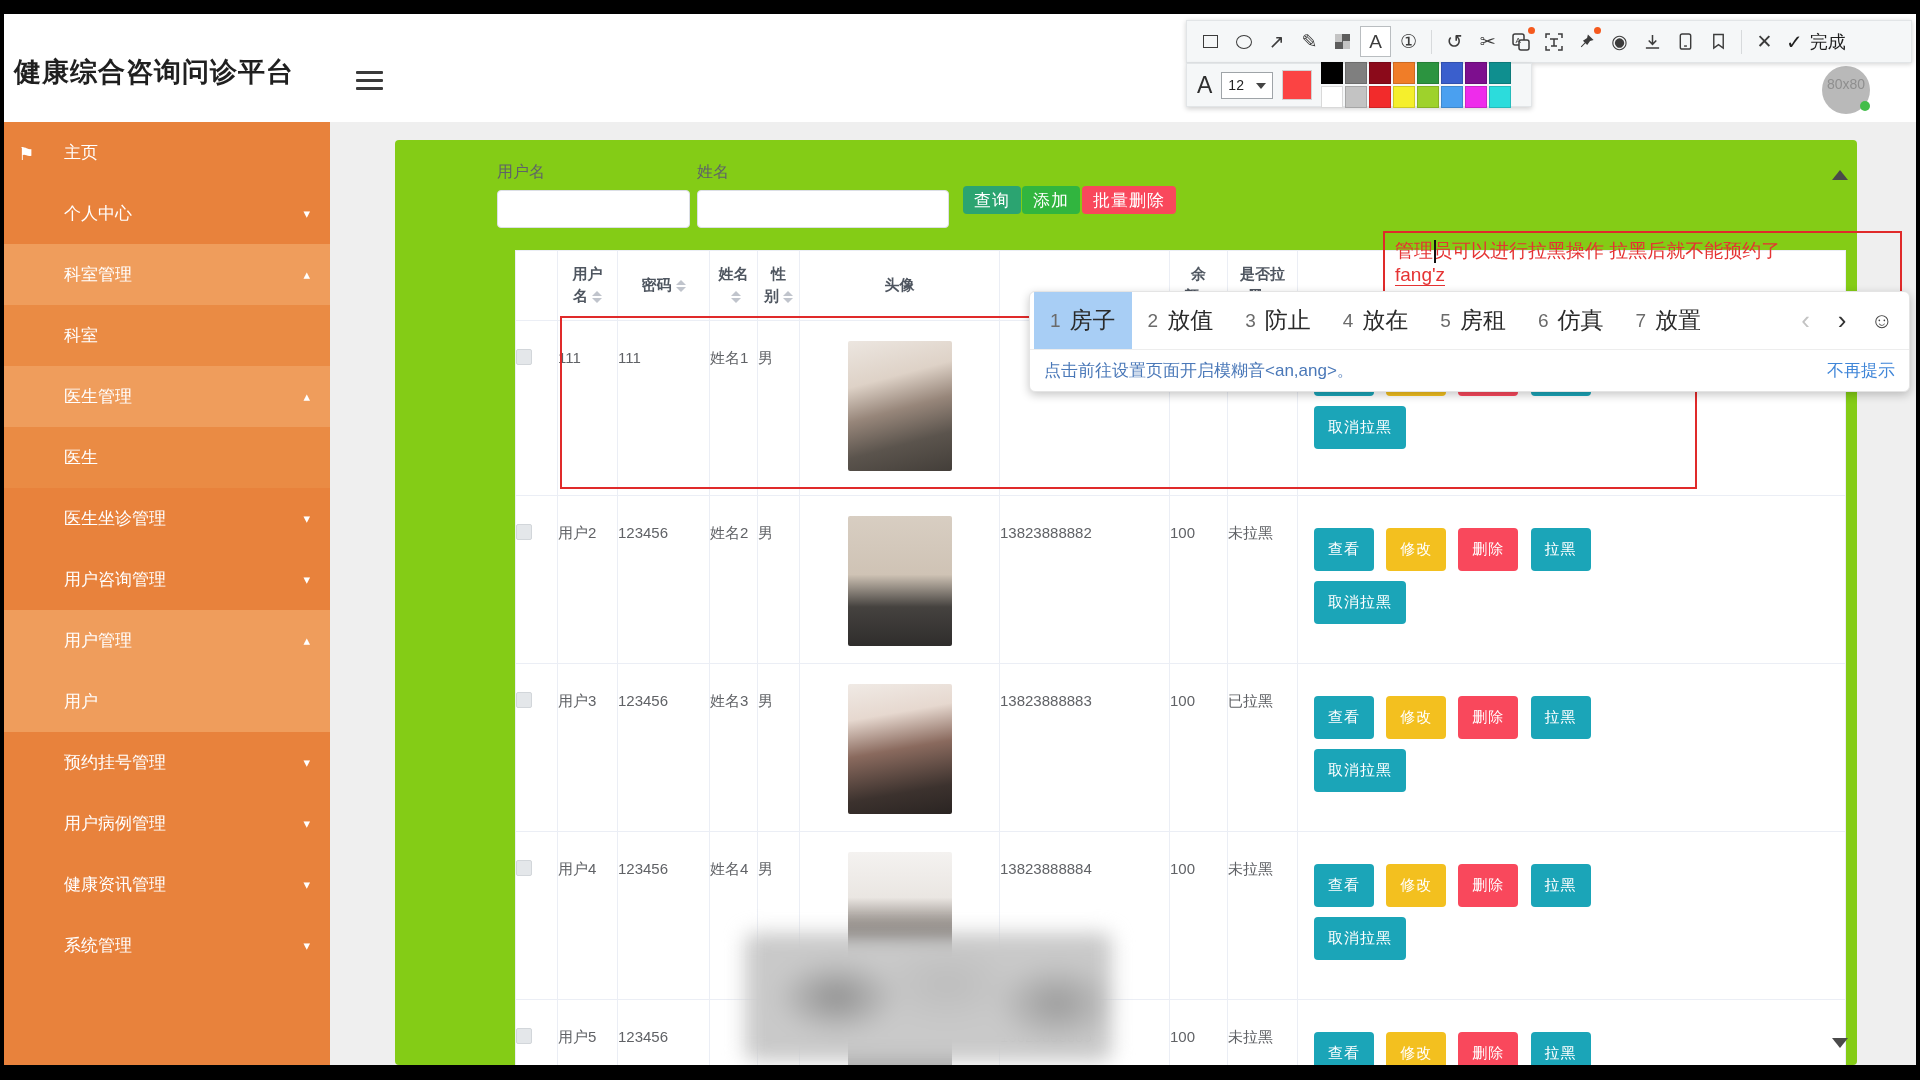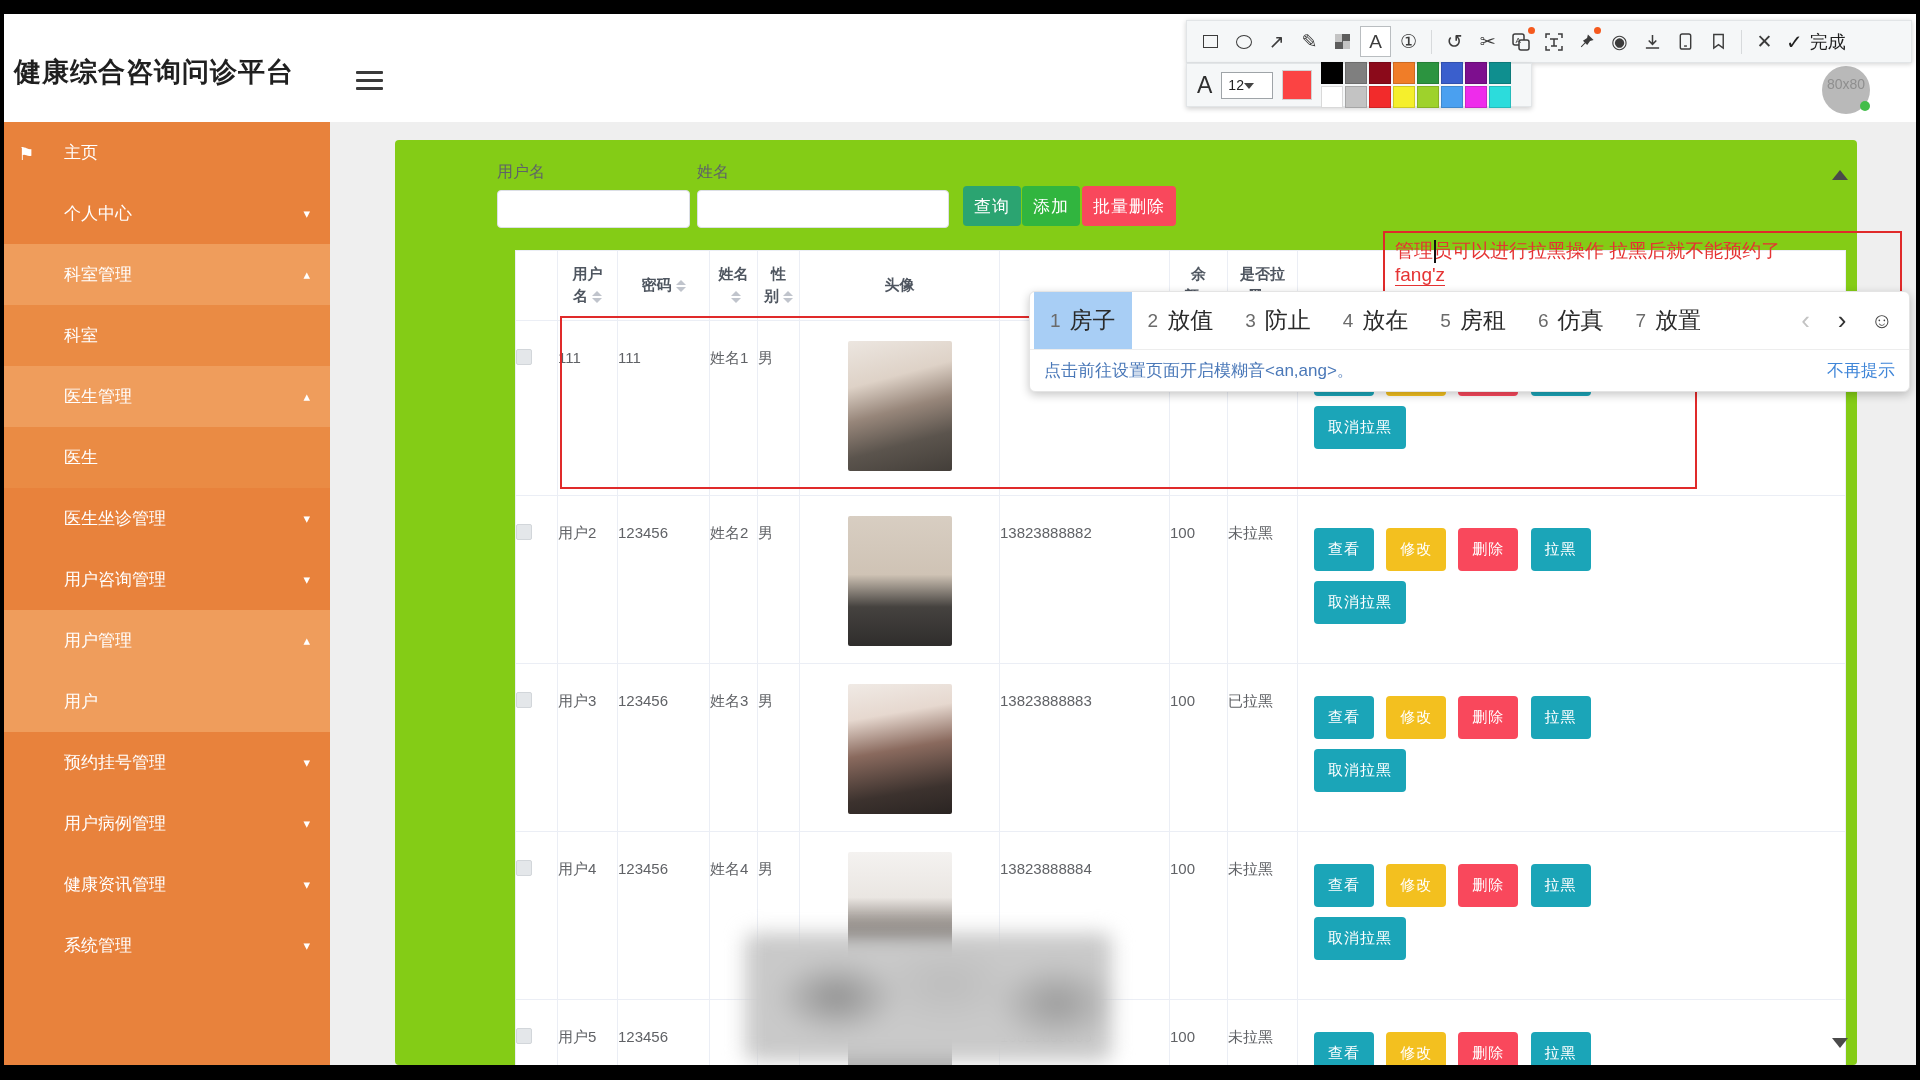--- a/index.html
+++ b/index.html
@@ -38,21 +38,21 @@
 
   
   .content{position:absolute;left:330px;top:122px;width:1586px;height:943px;background:#efefef;z-index:1}
   .card{position:absolute;left:65px;top:18px;width:1462px;height:925px;background:#84cc16;border-radius:4px;overflow:hidden}
 
   .fld-label{position:absolute;font-size:16px;color:#5f6368}
   .lbl-username{left:102px;top:22px}.lbl-name{left:302px;top:22px}
   .inp{position:absolute;top:50px;height:38px;border:1px solid #dcdfe6;border-radius:4px;background:#fff;
     font-size:15px;padding:0 10px;color:#333;outline:none}
   .inp-username{left:102px;width:193px}.inp-name{left:302px;width:252px}
-  .btn{position:absolute;top:46px;height:40px;border:none;border-radius:4px;color:#fff;font-size:17px;
+  .btn{position:absolute;top:46px;height:28px;border:none;border-radius:4px;color:#fff;font-size:17px;
     padding:0 11px;cursor:pointer;letter-spacing:1px}
   .btn-search{left:568px;background:#2ba471}
   .btn-add{left:627px;background:#31b53f}
   .btn-batch{left:687px;background:#f9485c}
 
   
   .user-table{position:absolute;left:120px;top:110px;width:1330px;border-collapse:collapse;table-layout:fixed;
     font-size:15px;color:#606266;background:#fff}
   .user-table th,.user-table td{border:1px solid #ebeef5}
   .user-table th{height:70px;vertical-align:middle;text-align:center;color:#4f5660;font-weight:bold;line-height:1.5}
@@ -94,21 +94,21 @@
   .shape-ellipse{width:16px;height:14px;border:1.8px solid #3c3c3c;border-radius:50%}
   .shape-mosaic{width:15px;height:15px;background:conic-gradient(#5d5d5d 0 25%,#c4c4c4 0 50%,#5d5d5d 0 75%,#c4c4c4 0)}
   .notif-dot{position:absolute;right:1px;top:1px;width:7px;height:7px;border-radius:50%;background:#f55a1e}
   .done{display:flex;align-items:center;gap:7px;font-size:18px;color:#1f1f1f;cursor:pointer;margin-left:4px;flex:none}
   .done .chk{font-size:20px}
   .snip-opts{position:absolute;left:1186px;top:63px;width:346px;height:44px;background:#f5f7f8;
     border:1px solid #e2e5e7;box-shadow:0 2px 5px rgba(0,0,0,.18);display:flex;align-items:center;
     gap:9px;padding:0 10px;z-index:30}
   .font-a{font-size:23px;color:#2f2f2f}
   .size-select{width:52px;height:27px;background:#fff;border:1px solid #9fa4a8;display:flex;align-items:center;
-    padding:0 6px;font-size:14px;color:#222;cursor:pointer}
+    justify-content:space-between;padding:0 6px;font-size:14px;color:#222;cursor:pointer}
   .dd-caret{width:0;height:0;border:5px solid transparent;border-top:6px solid #444;position:relative;top:3px}
   .cur-color{width:30px;height:30px;border:1px solid #d2d2d2}
   .palette{display:grid;grid-template-columns:repeat(8,22px);grid-auto-rows:22px;gap:2px}
   .swatch{width:22px;height:22px;border:1px solid rgba(0,0,0,.15);cursor:pointer}
 
   
   .note-box{position:absolute;left:1383px;top:231px;width:519px;height:62px;border:2px solid #e02a2a;
     z-index:26;padding:5px 0 0 10px}
   .note-line1{font-size:19px;color:#e53333;line-height:1.35;white-space:nowrap}
   .note-comp{font-size:19px;color:#e53333;border-bottom:1px solid #e53333;display:inline-block;line-height:1.15}

